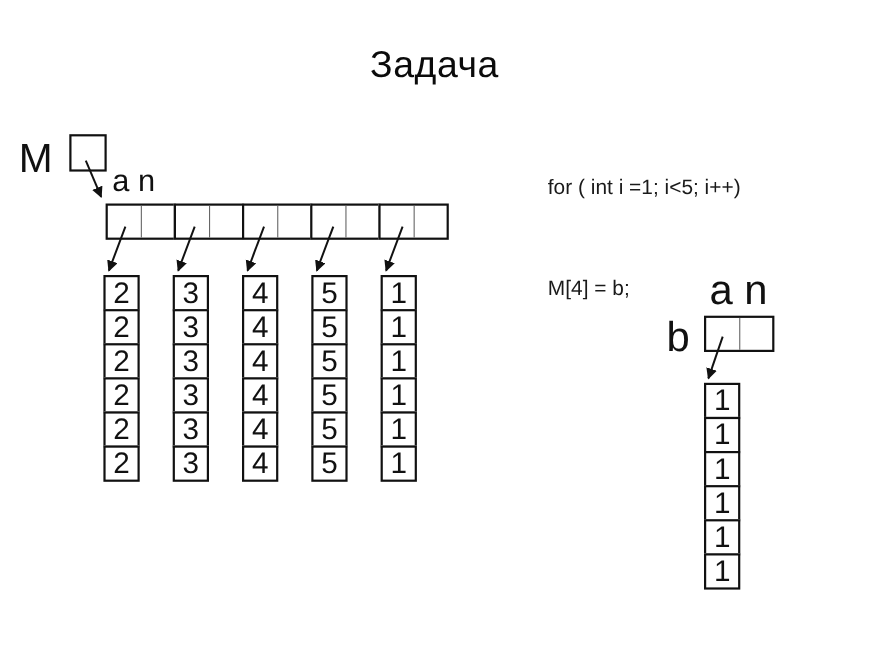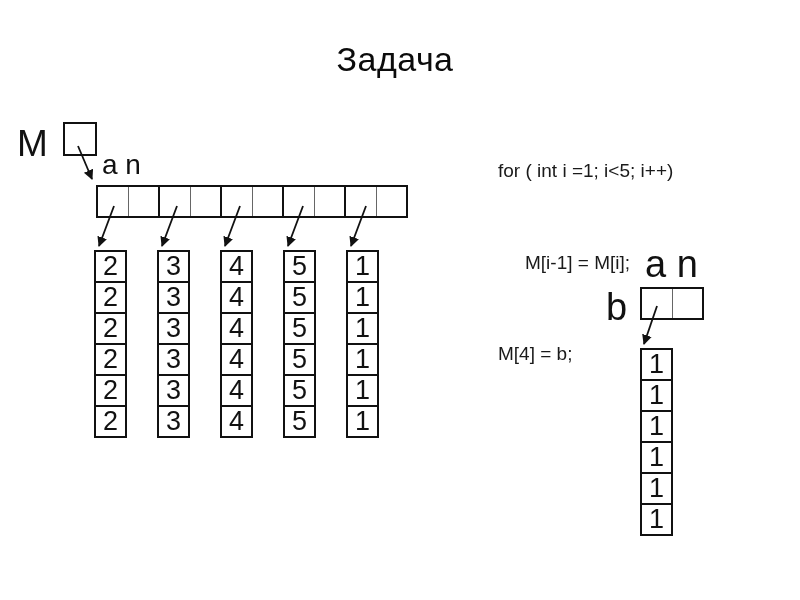--- a/index.html
+++ b/index.html
@@ -100,21 +100,20 @@
 </style>
 </head>
 <body>
 
 <div class="stage">
 
   <div class="slide-title">Задача</div>
 
   <div class="code-block">
     <div class="code-line">for ( int i =1; i&lt;5; i++)</div>
-    <div class="code-line indent">M[i-1] = M[i];</div>
     <div class="code-line">M[4] = b;</div>
   </div>
 
   <div class="label-m">M</div>
   <div class="box-m"></div>
   <div class="an-left">a n</div>
 
   <div class="harray">
       <div class="pair">
         <div class="half"></div>

